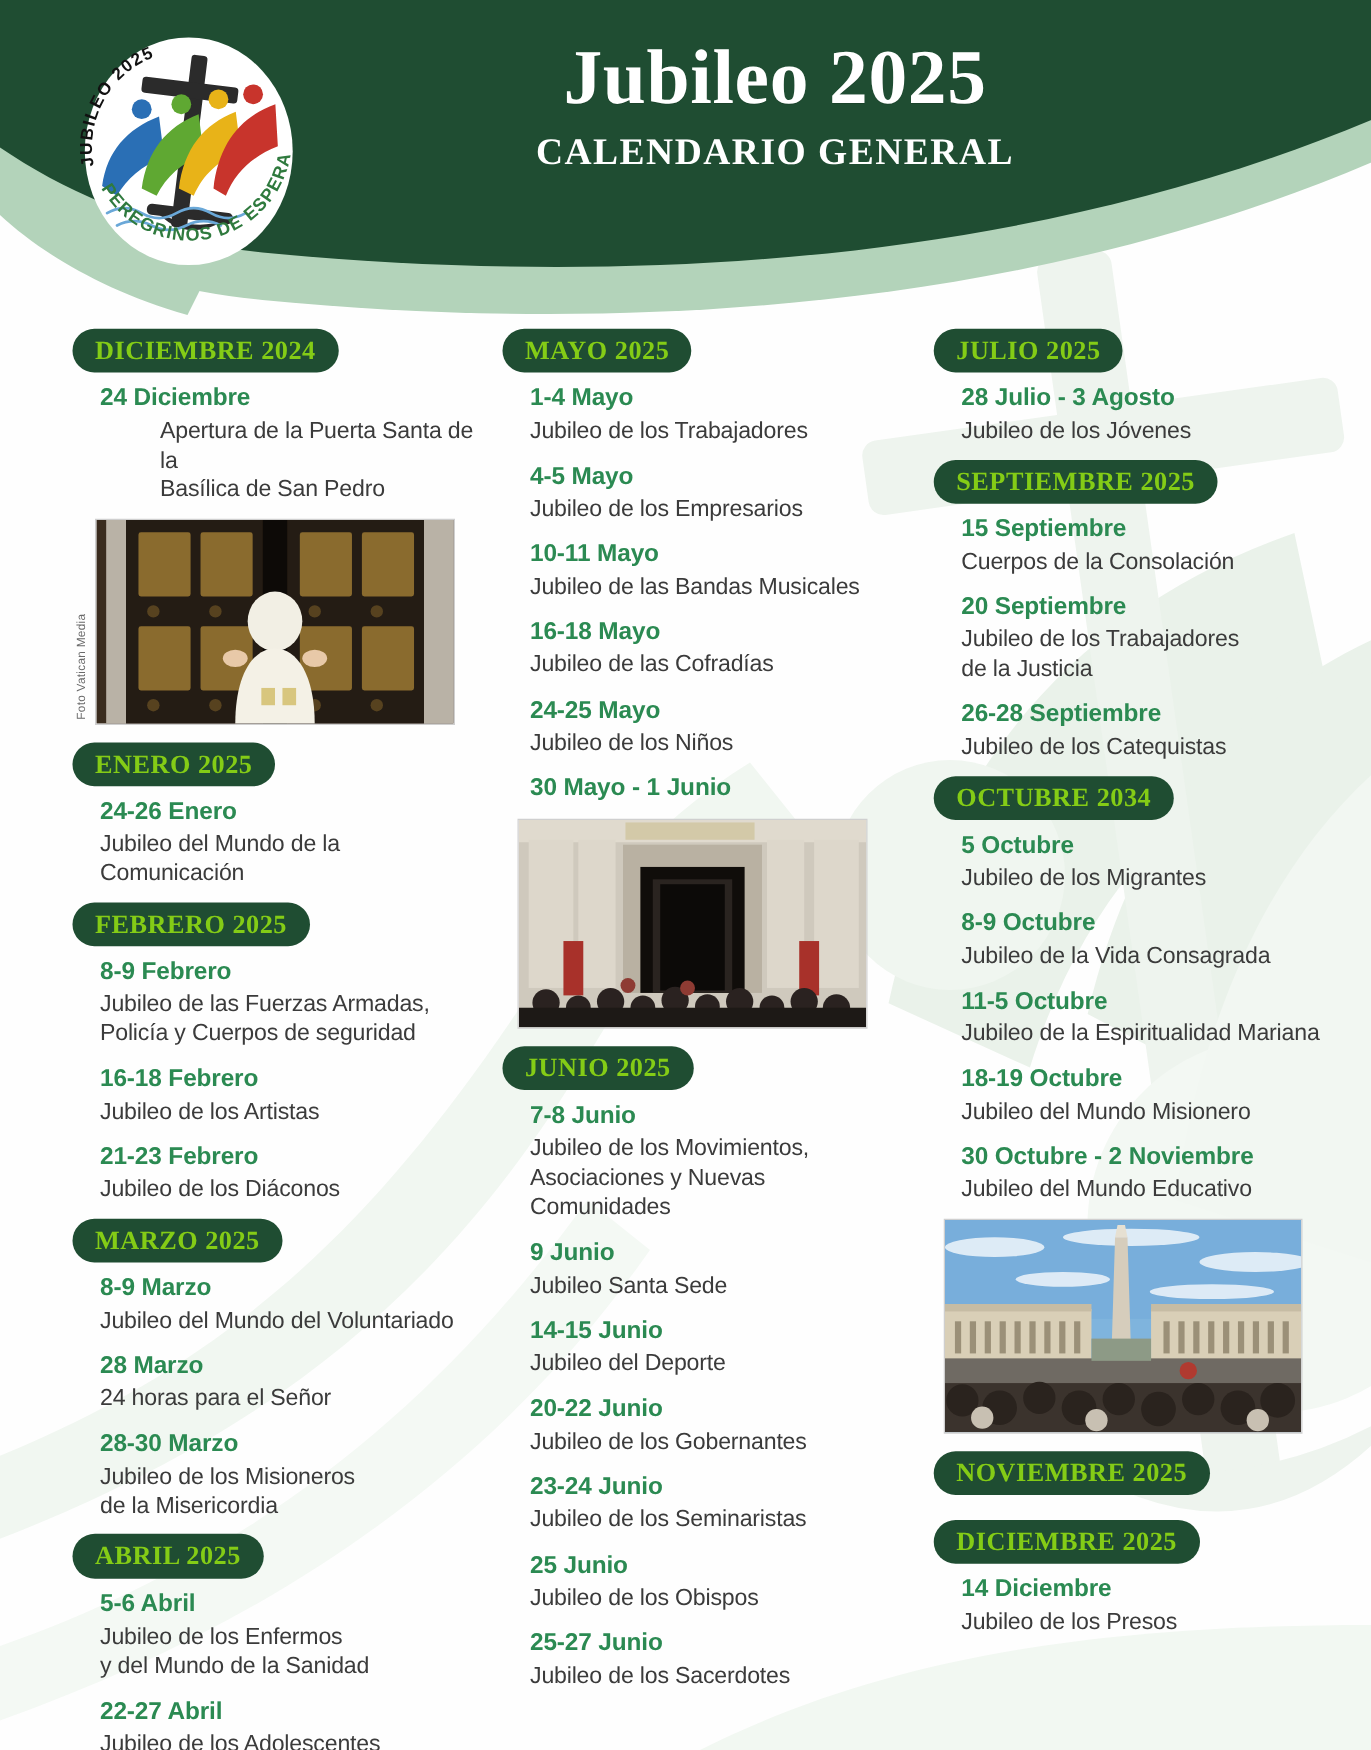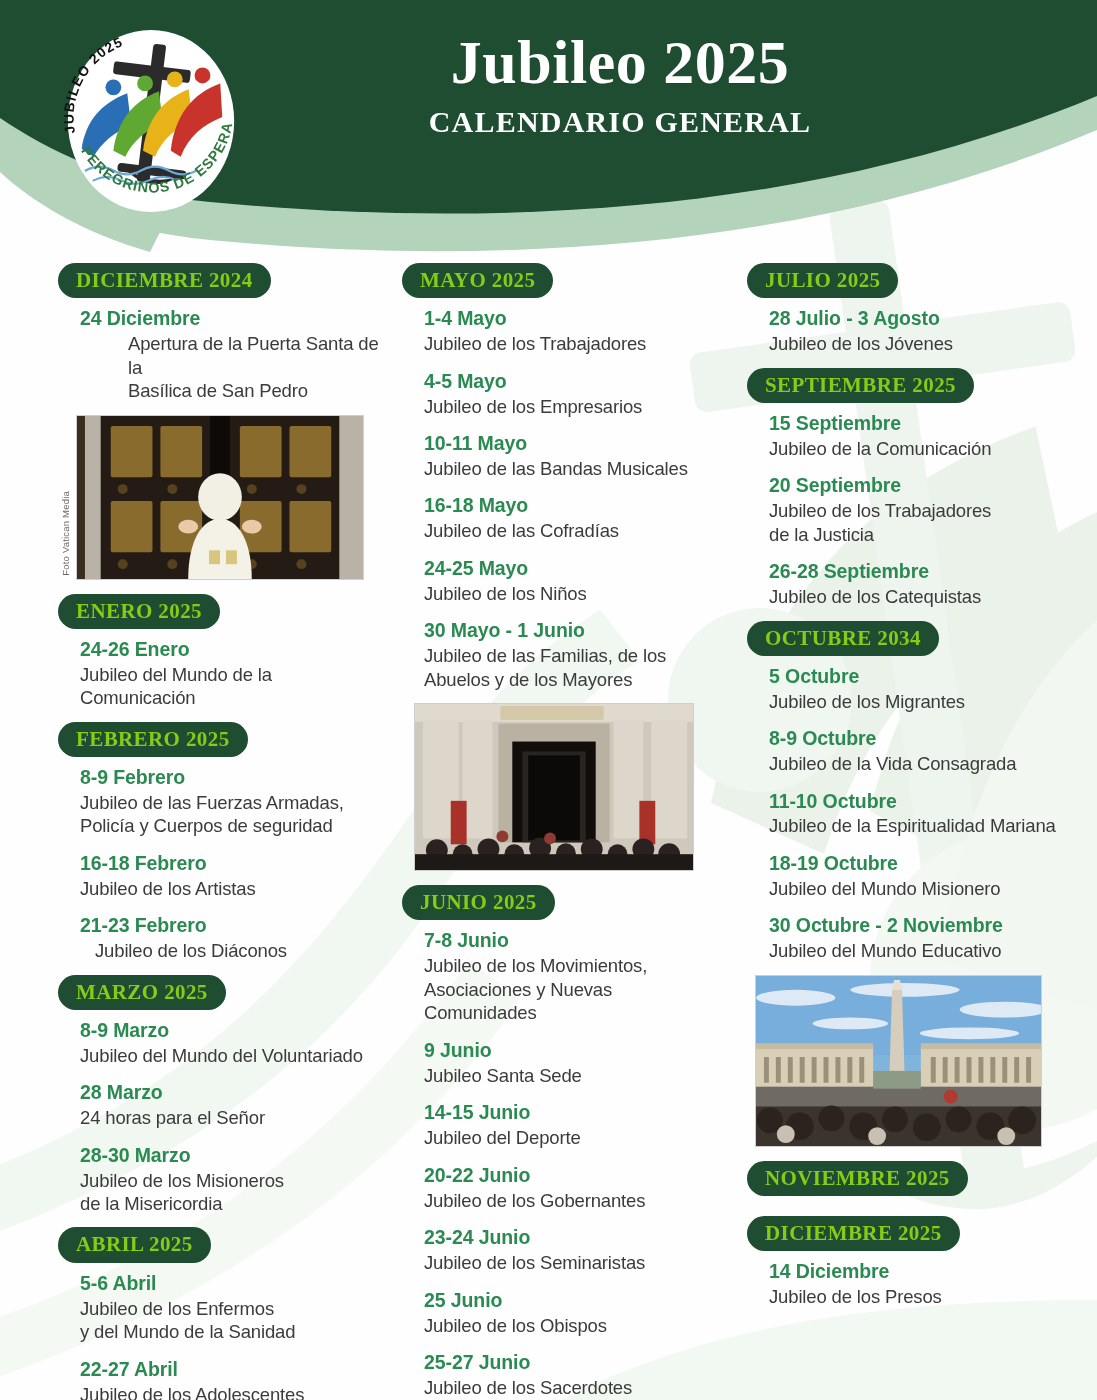--- a/index.html
+++ b/index.html
@@ -315,21 +315,21 @@
               <div class="event-date">8-9 Febrero</div>
               <div class="event-desc" style="white-space: pre-line;">Jubileo de las Fuerzas Armadas,
 Policía y Cuerpos de seguridad</div>
             </div>
             <div class="event">
               <div class="event-date">16-18 Febrero</div>
               <div class="event-desc" style="white-space: pre-line;">Jubileo de los Artistas</div>
             </div>
             <div class="event">
               <div class="event-date">21-23 Febrero</div>
-              <div class="event-desc" style="white-space: pre-line; margin-left: 15px;">Jubileo de los Diáconos</div>
+              <div class="event-desc" style="white-space: pre-line;">Jubileo de los Diáconos</div>
             </div>
           </div></div>
         <div class="month-block"><div class="month-pill">MARZO 2025</div><div class="events">
             <div class="event">
               <div class="event-date">8-9 Marzo</div>
               <div class="event-desc" style="white-space: pre-line;">Jubileo del Mundo del Voluntariado</div>
             </div>
             <div class="event">
               <div class="event-date">28 Marzo</div>
               <div class="event-desc" style="white-space: pre-line;">24 horas para el Señor</div>
@@ -372,22 +372,20 @@
             <div class="event">
               <div class="event-date">16-18 Mayo</div>
               <div class="event-desc" style="white-space: pre-line;">Jubileo de las Cofradías</div>
             </div>
             <div class="event">
               <div class="event-date">24-25 Mayo</div>
               <div class="event-desc" style="white-space: pre-line;">Jubileo de los Niños</div>
             </div>
             <div class="event">
               <div class="event-date">30 Mayo - 1 Junio</div>
-              <div class="event-desc" style="white-space: pre-line;">Jubileo de las Familias, de los
-Abuelos y de los Mayores</div>
             </div>
           </div><div class="photo-wrap">
             <div class="photo photo-2" title="Peregrinos entrando por la puerta de la Basílica">
               <svg viewBox="0 0 280 168" preserveAspectRatio="none">
     <rect width="280" height="168" fill="#cfc9bd"></rect>
     <rect x="0" y="0" width="280" height="18" fill="#e0dace"></rect>
     <rect x="86" y="2" width="104" height="14" fill="#d3c9a8"></rect>
     <g fill="#ddd7cb">
       <rect x="8" y="16" width="36" height="120"></rect>
                   <rect x="48" y="16" width="30" height="120"></rect>
@@ -456,21 +454,21 @@
     <div class="col col-3">
         <div class="month-block"><div class="month-pill">JULIO 2025</div><div class="events">
             <div class="event">
               <div class="event-date">28 Julio - 3 Agosto</div>
               <div class="event-desc" style="white-space: pre-line;">Jubileo de los Jóvenes</div>
             </div>
           </div></div>
         <div class="month-block"><div class="month-pill">SEPTIEMBRE 2025</div><div class="events">
             <div class="event">
               <div class="event-date">15 Septiembre</div>
-              <div class="event-desc" style="white-space: pre-line;">Jubileo de la Comunicación</div>
+              <div class="event-desc" style="white-space: pre-line;">Cuerpos de la Consolación</div>
             </div>
             <div class="event">
               <div class="event-date">20 Septiembre</div>
               <div class="event-desc" style="white-space: pre-line;">Jubileo de los Trabajadores
 de la Justicia</div>
             </div>
             <div class="event">
               <div class="event-date">26-28 Septiembre</div>
               <div class="event-desc" style="white-space: pre-line;">Jubileo de los Catequistas</div>
             </div>
@@ -478,21 +476,21 @@
         <div class="month-block"><div class="month-pill">OCTUBRE 2034</div><div class="events">
             <div class="event">
               <div class="event-date">5 Octubre</div>
               <div class="event-desc" style="white-space: pre-line;">Jubileo de los Migrantes</div>
             </div>
             <div class="event">
               <div class="event-date">8-9 Octubre</div>
               <div class="event-desc" style="white-space: pre-line;">Jubileo de la Vida Consagrada</div>
             </div>
             <div class="event">
-              <div class="event-date">11-10 Octubre</div>
+              <div class="event-date">11-5 Octubre</div>
               <div class="event-desc" style="white-space: pre-line;">Jubileo de la Espiritualidad Mariana</div>
             </div>
             <div class="event">
               <div class="event-date">18-19 Octubre</div>
               <div class="event-desc" style="white-space: pre-line;">Jubileo del Mundo Misionero</div>
             </div>
             <div class="event">
               <div class="event-date">30 Octubre - 2 Noviembre</div>
               <div class="event-desc" style="white-space: pre-line;">Jubileo del Mundo Educativo</div>
             </div>

